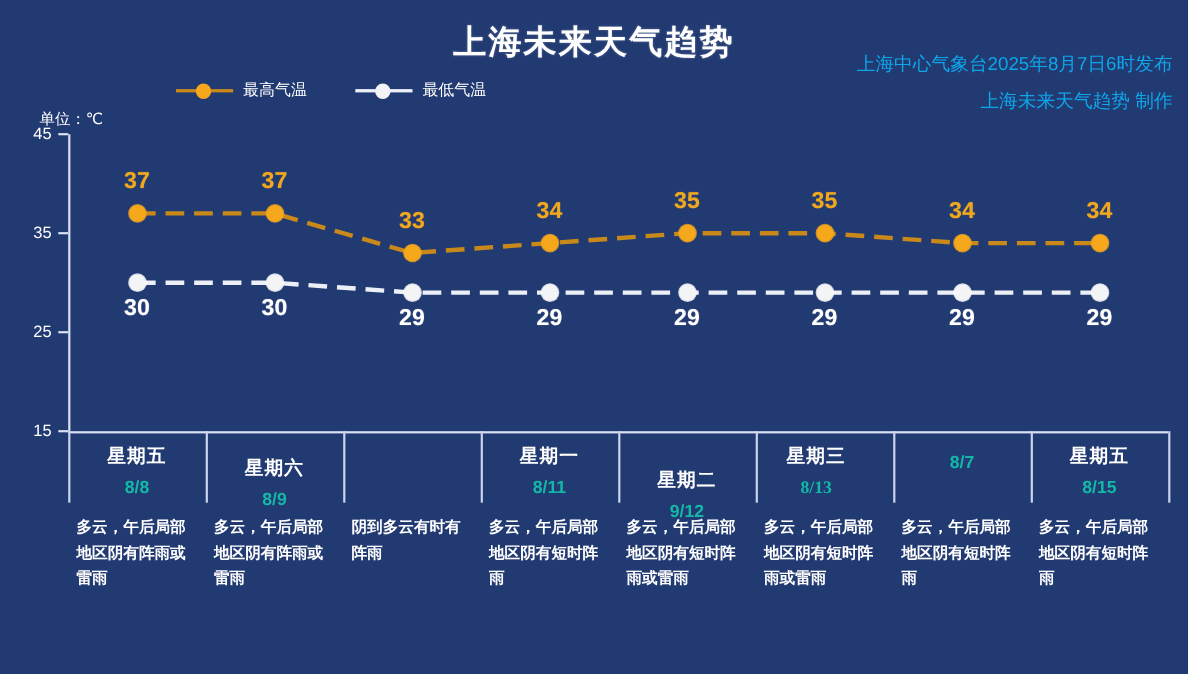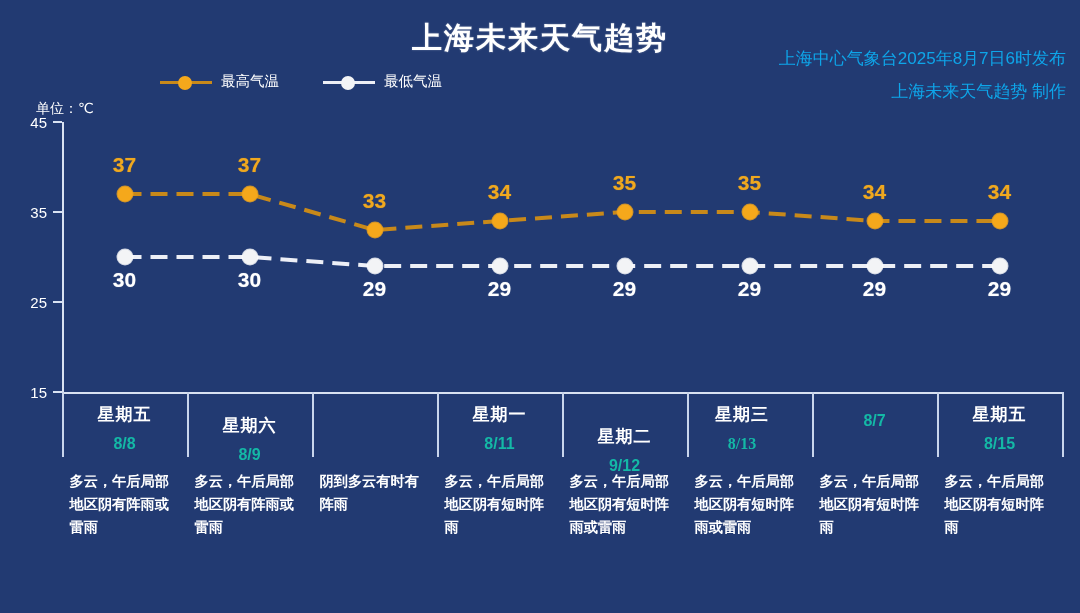--- a/index.html
+++ b/index.html
@@ -69,21 +69,21 @@
   .col-divider{ position:absolute; width:2px; background:#C9D5EC; }
   .day-cell{
     position:absolute; text-align:center; transform:translateX(-50%);
     width:116px;
   }
   .day-name{ color:#FFFFFF; font-size:17px; font-weight:bold; letter-spacing:1px; }
   .day-date{ color:#14b8a6; font-size:16px; font-weight:bold; margin-top:9px; }
   .desc-cell{
     position:absolute; transform:translateX(-50%);
     width:108px; text-align:left;
-    color:#FFFFFF; font-size:14.2px; font-weight:bold; line-height:1.62;
+    color:#FFFFFF; font-size:14.2px; font-weight:bold; line-height:1.62;font-family:Liberation Mono, monospace;
   }
 </style>
 </head>
 <body>
 
 <div id="stage">
 
   <div class="chart-title">上海未来天气趋势</div>
 
   <div class="credit">

